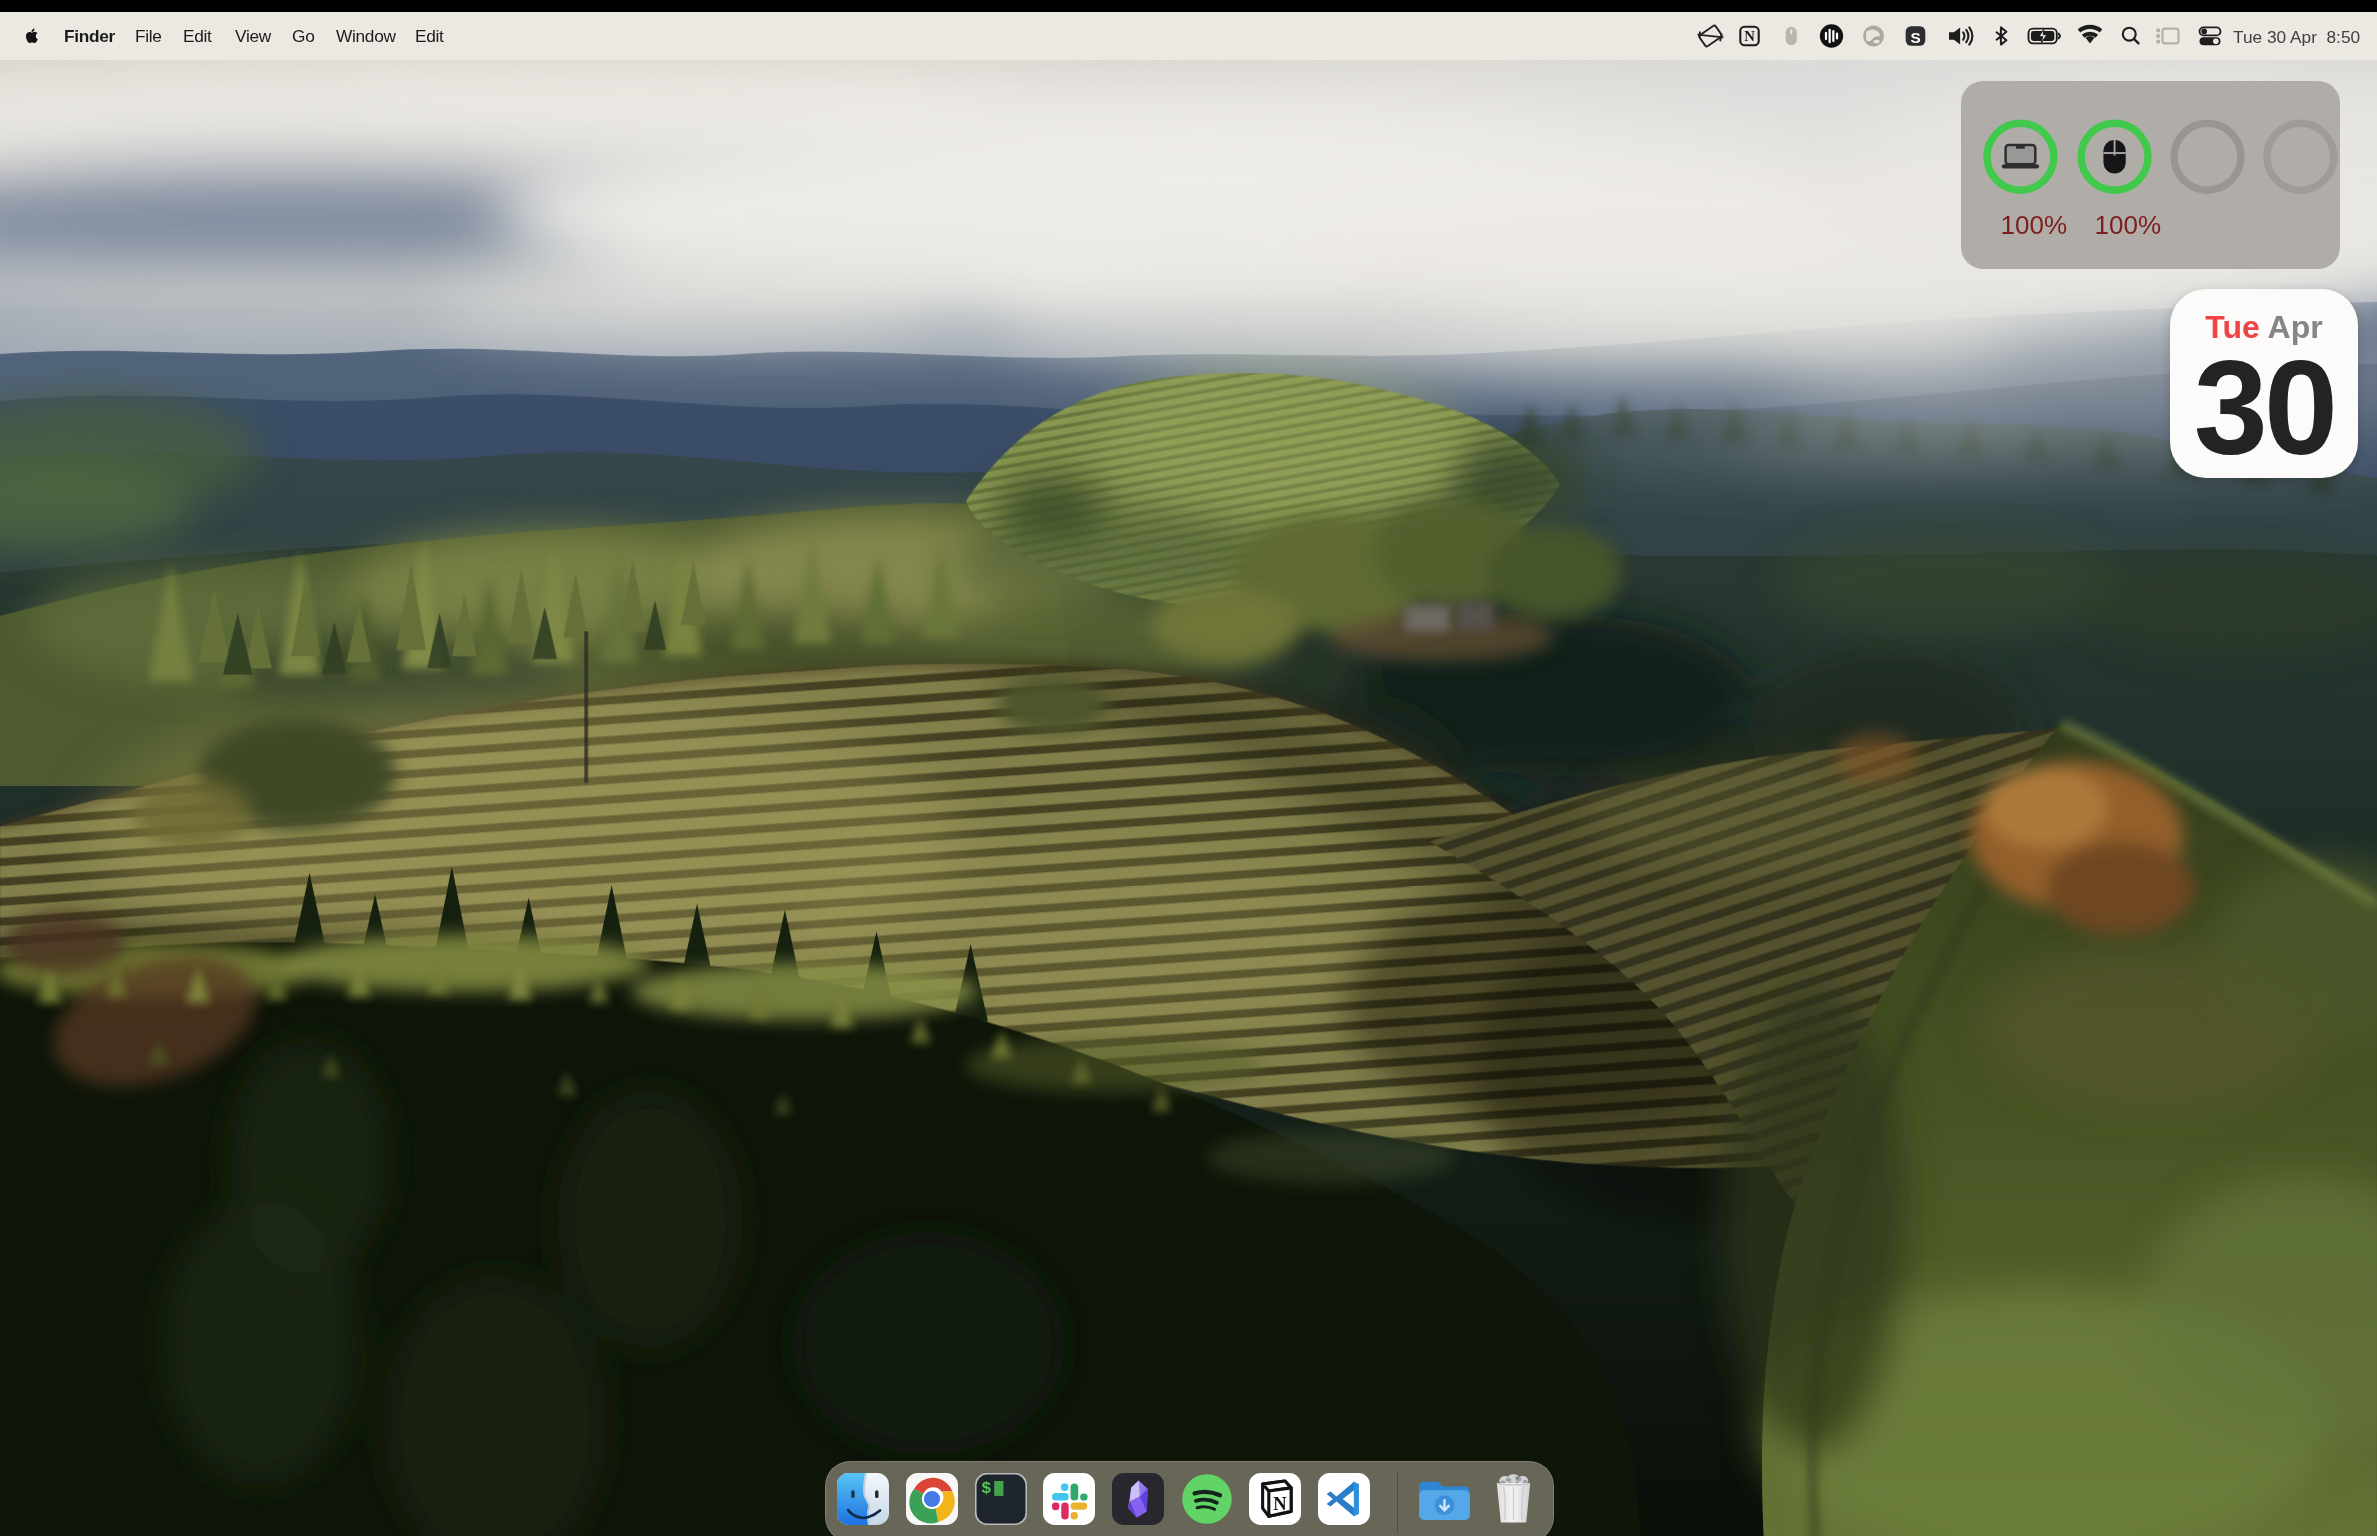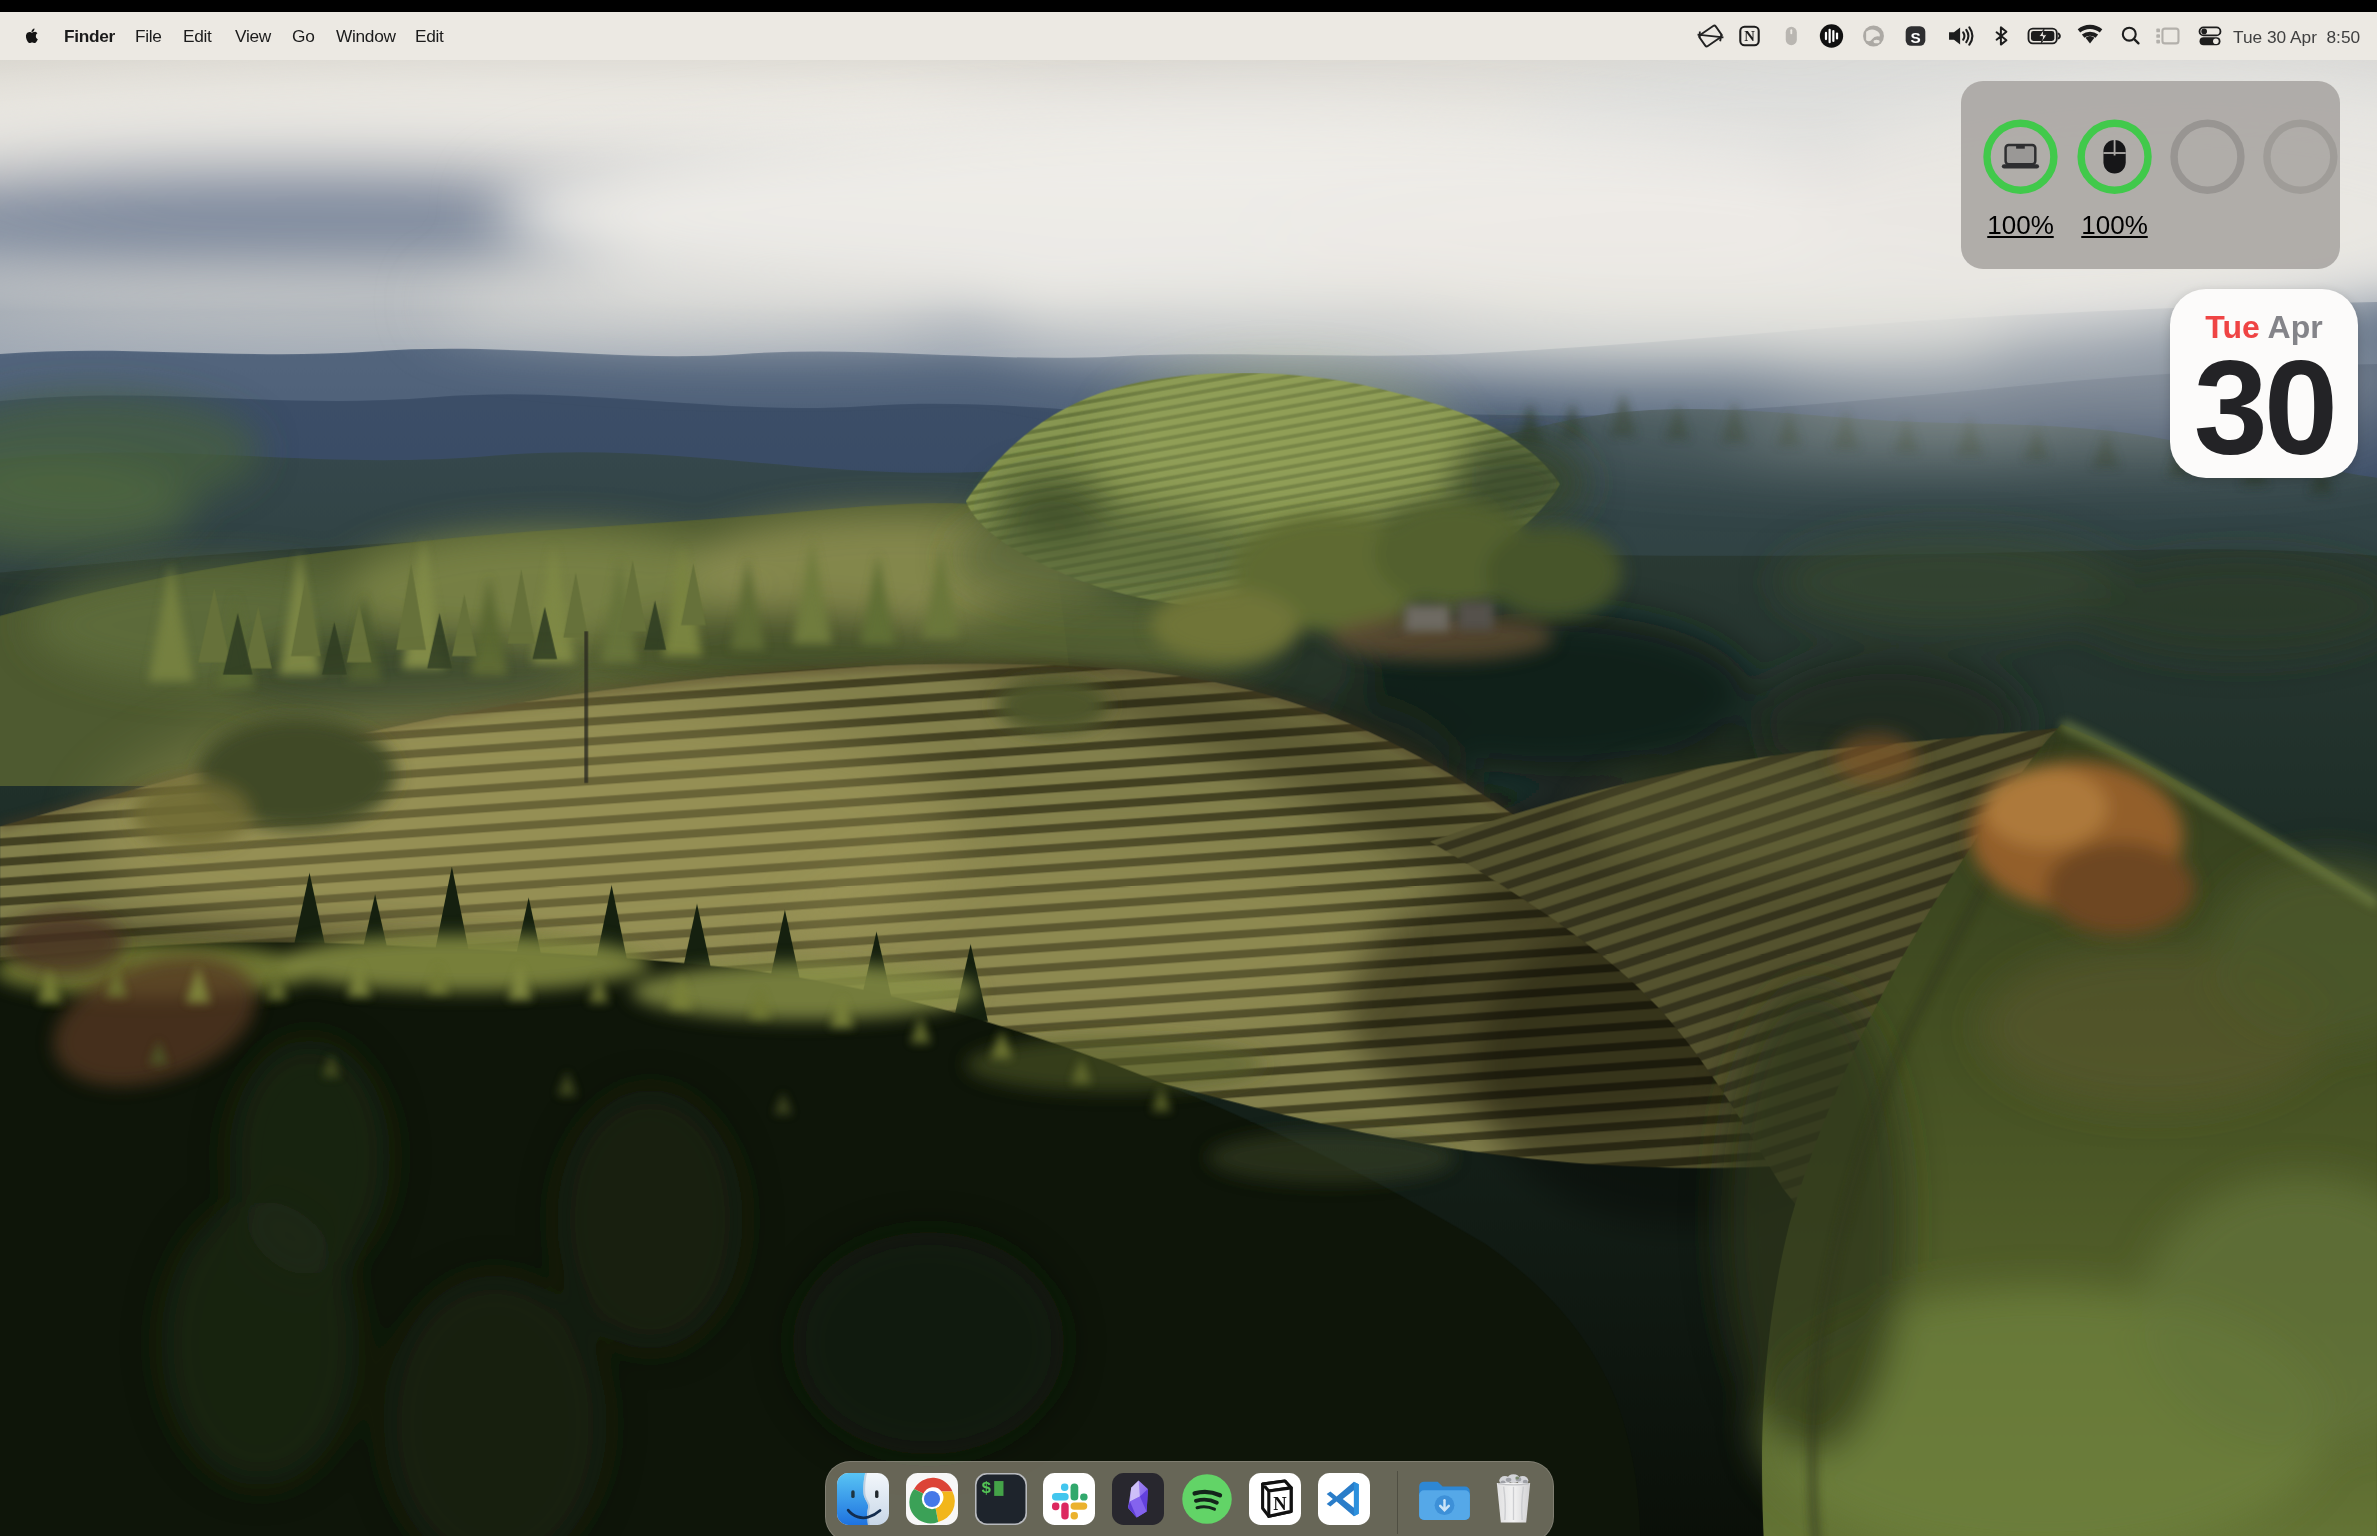--- a/index.html
+++ b/index.html
@@ -8,21 +8,21 @@
   #wp{position:absolute;left:0;top:0;}
   
   #menubar{position:absolute;left:0;top:0;width:2377px;height:48px;background:#ECE9E3;color:#1b1b1b;}
   #menubar .apple{position:absolute;left:24px;top:15px;}
   #menubar .mitem{position:absolute;top:0;height:48px;line-height:48px;font-size:17.3px;letter-spacing:-0.3px;white-space:nowrap;}
   .b{font-weight:bold;}
   #menubar svg.st{position:absolute;top:0;}
   #clocktxt{position:absolute;top:0;left:2233px;height:48px;line-height:50px;font-size:17.3px;color:#404040;white-space:nowrap;}
   
   #bat{position:absolute;left:1961px;top:69px;width:379px;height:188px;border-radius:22px;background:rgba(171,168,165,0.93);}
-  .pct{position:absolute;top:129px;font-size:26px;color:#000000;width:93px;text-align:center;text-decoration:underline;}
+  .pct{position:absolute;top:129px;font-size:26px;color:#7f1d1d;width:93px;text-align:right;}
   
   #cal{position:absolute;left:2170px;top:277px;width:188px;height:189px;border-radius:36px;background:#FCFBFA;box-shadow:0 3.7px 11px rgba(0,0,0,0.18);}
   #cal .dow{position:absolute;top:20.4px;width:100%;text-align:center;font-size:32px;font-weight:bold;}
   #cal .dow .tue{color:#ef4444;}
   #cal .dow .apr{color:#848489;}
   #cal .num{position:absolute;top:43px;width:100%;text-align:center;font-size:133px;font-weight:bold;color:#232326;letter-spacing:-3.7px;}
   
   #dock{position:absolute;left:825px;top:1449px;width:729px;height:81px;border-radius:25px;background:rgba(150,144,128,0.66);border:0.6px solid rgba(255,255,255,0.16);}
   .dicon{position:absolute;top:10.5px;width:52px;height:52px;}
   .ddot{position:absolute;top:75px;width:5.6px;height:5.6px;border-radius:50%;background:#3a3a36;}

